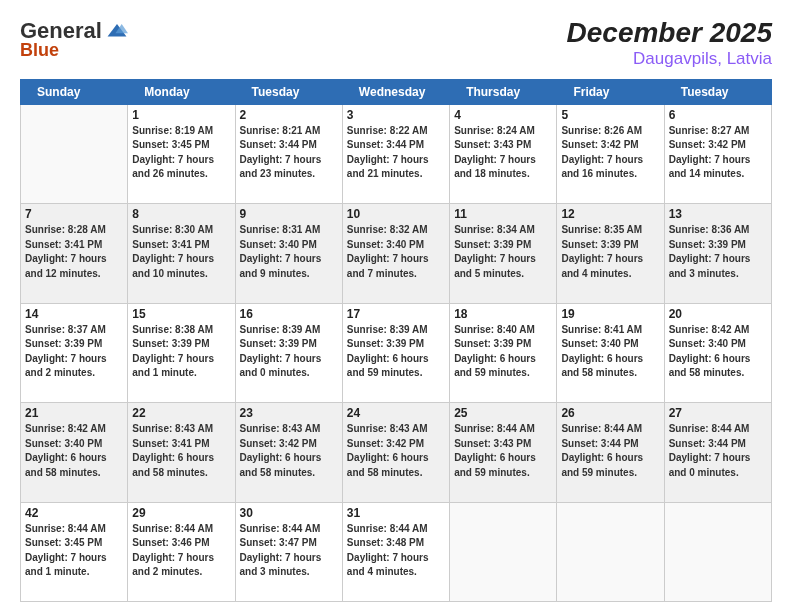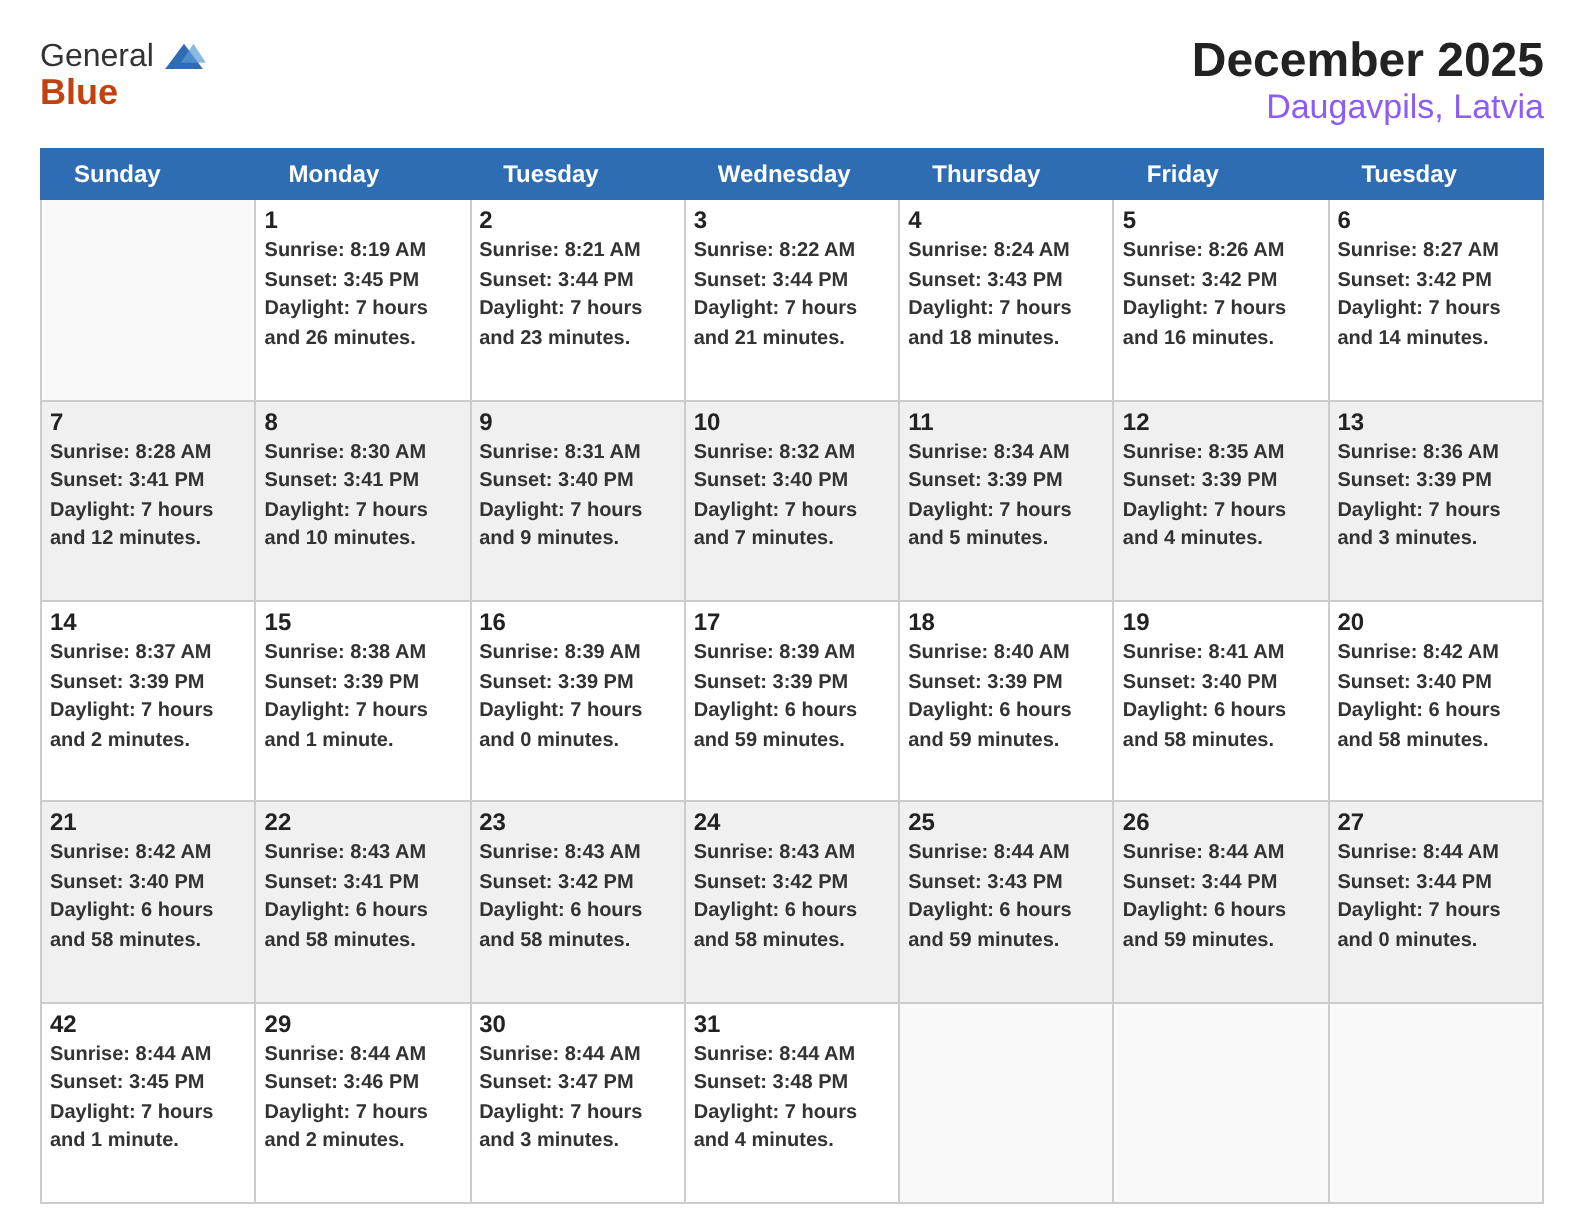--- a/index.html
+++ b/index.html
@@ -35,24 +35,25 @@
     }
     .logo-icon {
       width: 22px;
       height: 22px;
       margin-left: 2px;
     }
     .title-block {
       text-align: right;
     }
     .month-title {
-      font-size: 24px;
+      font-size: 28px;
       font-weight: bold;
       color: #222;
       line-height: 1.1;
+      font-style: italic;
     }
     .location {
       font-size: 17px;
       color: #8b5cf6;
     }
     .calendar {
       flex: 1;
       border-collapse: collapse;
       width: 100%;
       font-size: 10.5px;
@@ -94,21 +95,21 @@
       background: #f0f0f0;
     }
   </style>
 </head>
 <body>
 
 <div class="page">
   <div class="header">
     <div class="logo">
       <div class="logo-text">
-        <span style="font-size:16px;font-weight:normal;color:#333;">General</span>
+        <span style="font-size:22px;font-weight:bold;color:#333;">General</span>
         <svg class="logo-icon" viewBox="0 0 28 22" xmlns="http://www.w3.org/2000/svg">
           <polygon points="14,2 26,18 2,18" fill="#2E6DB4"></polygon>
           <polygon points="20,2 28,14 12,14" fill="#5B9BD5" opacity="0.7"></polygon>
         </svg>
       </div>
       <span style="font-size:18px;font-weight:bold;color:#c2410c;margin-top:-4px;">Blue</span>
     </div>
     <div class="title-block">
       <div class="month-title">December 2025</div>
       <div class="location">Daugavpils, Latvia</div>

